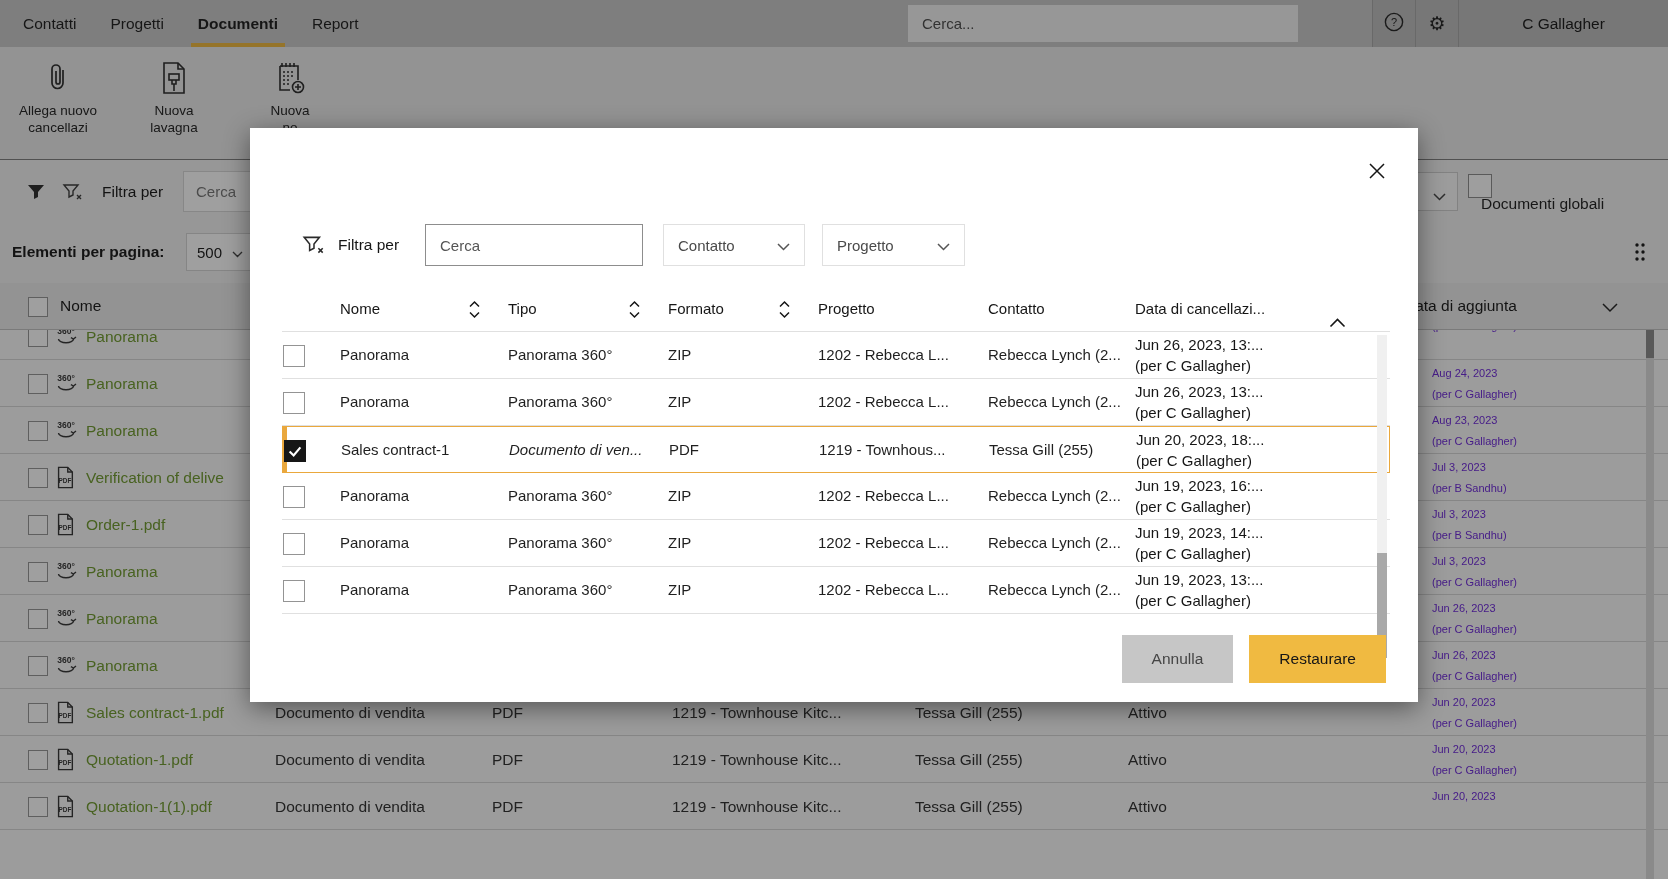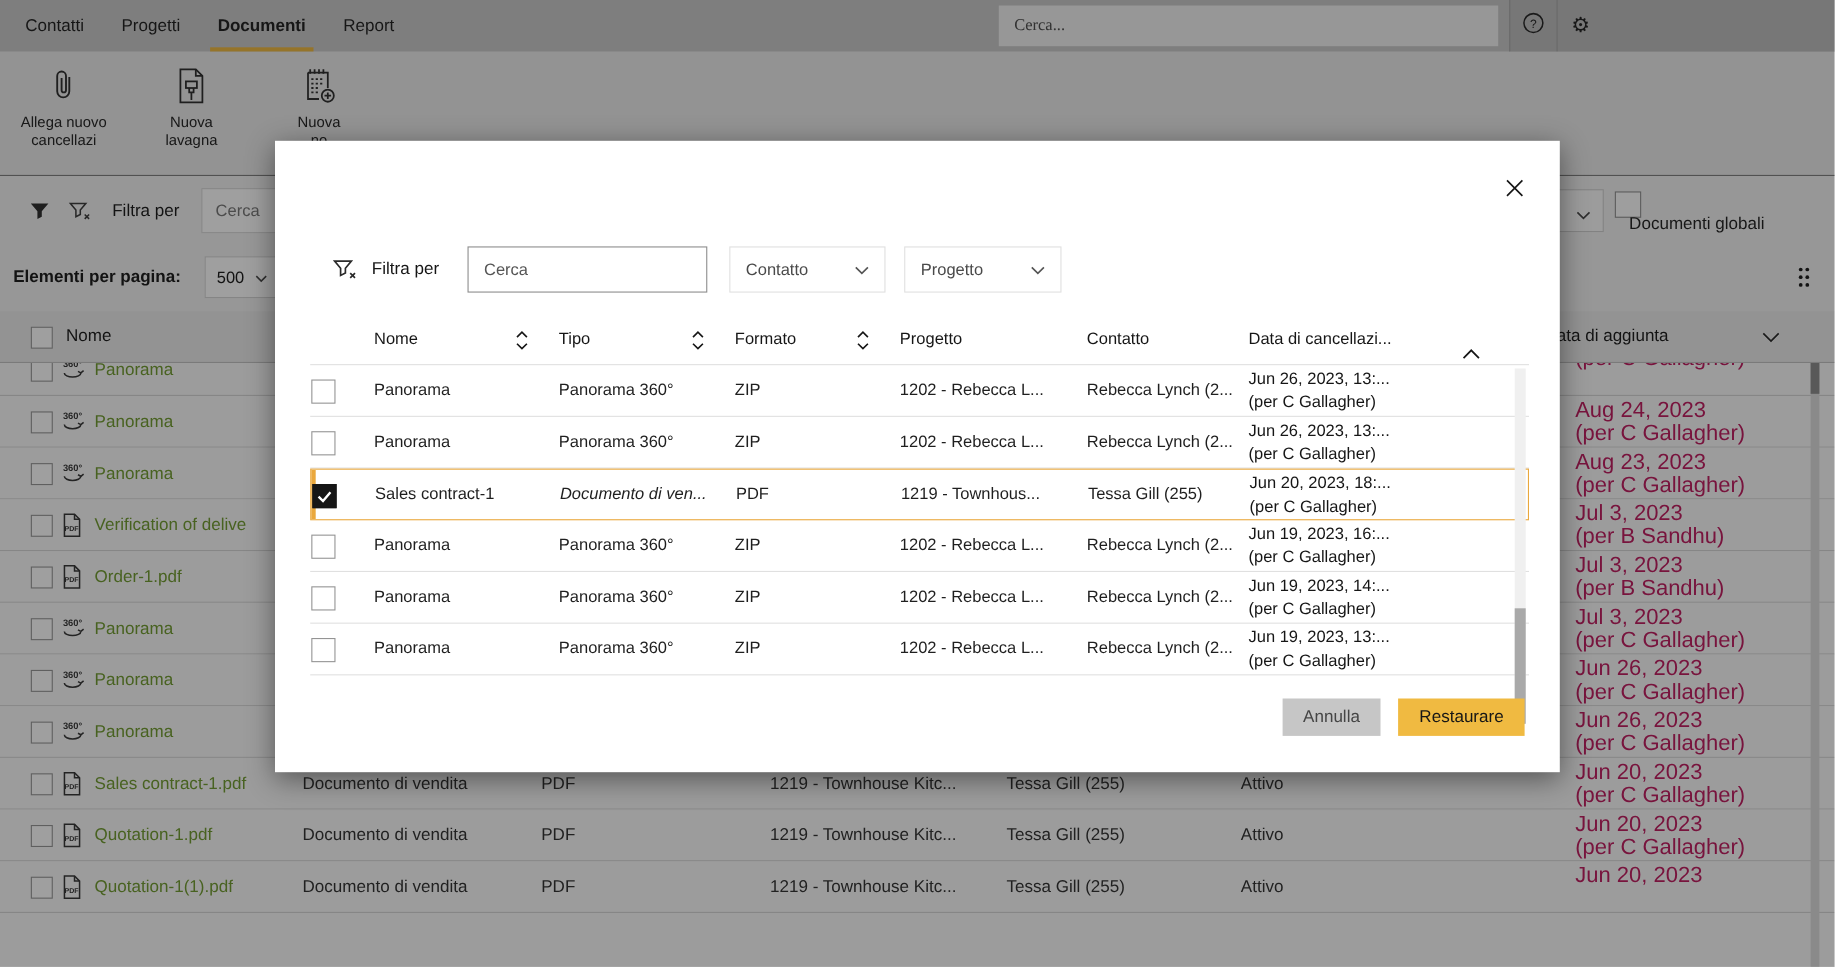--- a/index.html
+++ b/index.html
@@ -5,22 +5,22 @@
   html,body{margin:0;padding:0;background:#fff;}
   .app{position:relative;width:1668px;height:879px;overflow:hidden;background:#f2f2f2;
        font-family:"Liberation Sans",sans-serif;color:#161616;}
 
   
   .topbar{position:absolute;left:0;top:0;width:100%;height:47px;background:var(--topbar-bg);}
   #nav-tabs{position:absolute;left:6px;top:0;height:47px;display:flex;}
   .tab{position:relative;padding:0 17px;line-height:47px;font-size:15.5px;color:#1c1c1c;cursor:pointer;white-space:nowrap;}
   .tab.active{font-weight:bold;}
   .tab.active::after{content:"";position:absolute;left:10px;right:10px;bottom:0;height:4px;background:var(--accent);}
-  .top-search{position:absolute;left:908px;top:5px;width:454px;height:37px;background:#f2f2f2;border:0;
-       padding:0 14px;font-family:Liberation Serif, serif;font-size:15px;color:#b91c1c;box-sizing:border-box;}
+  .top-search{position:absolute;left:908px;top:5px;width:390px;height:37px;background:#f2f2f2;border:0;
+       padding:0 14px;font-family:Liberation Sans, sans-serif;font-size:15px;color:#b91c1c;box-sizing:border-box;}
   .top-search::placeholder{color:#4a4a4a;}
   .top-right{position:absolute;left:1372px;right:0;top:0;height:47px;background:#bcbcbc;display:flex;}
   .top-iconbtn{width:42px;height:47px;display:flex;align-items:center;justify-content:center;border-left:1px solid #a6a6a6;cursor:pointer;}
   .top-user{flex:1;height:47px;border-left:1px solid #a6a6a6;display:flex;align-items:center;justify-content:center;font-size:15.5px;cursor:pointer;}
   .glyph{font-size:19px;line-height:1;color:#1f1f1f;}
 
   
   .toolbar{position:absolute;left:0;top:47px;width:100%;height:113px;background:#ebebeb;border-bottom:1px solid #7d7d7d;box-sizing:border-box;}
   #toolbar-buttons{display:flex;gap:28px;padding:12px 0 0 14px;}
   .tool-btn{min-width:88px;text-align:center;cursor:pointer;}
@@ -51,23 +51,23 @@
   #thead-nome{position:absolute;left:60px;line-height:46px;font-size:15.5px;cursor:pointer;}
   #thead-date{position:absolute;left:1404px;line-height:46px;font-size:15.5px;cursor:pointer;}
   #thead-date-chev{position:absolute;left:1602px;top:16px;cursor:pointer;}
   .bg-rowsview{position:absolute;left:0;top:330px;right:0;bottom:0;overflow:hidden;background:#fafafa;}
   .bg-row{position:absolute;left:0;width:100%;height:47px;border-bottom:1px solid #d6d6d6;background:#fafafa;box-sizing:border-box;}
   .checkbox{position:absolute;width:18px;height:18px;border:1px solid #949494;background:#fff;top:14px;left:28px;cursor:pointer;}
   .row-icn{position:absolute;left:54px;top:11px;}
   .bg-name{position:absolute;left:86px;line-height:47px;font-size:15.5px;cursor:pointer;white-space:nowrap;}
   .link{color:var(--link-green);}
   .bg-cell{position:absolute;line-height:47px;font-size:15.5px;color:#2e2e2e;white-space:nowrap;}
-  .c-tipo{left:275px}.c-formato{left:492px}.c-prog{left:700px}.c-cont{left:915px}.c-stato{left:1128px}
+  .c-tipo{left:275px}.c-formato{left:492px}.c-prog{left:672px}.c-cont{left:915px}.c-stato{left:1128px}
   .bg-datecell{position:absolute;left:1432px;top:3px;}
-  .dline{display:block;font-size:20px;line-height:20.5px;color:#be185d;white-space:nowrap;}
+  .dline{display:block;font-size:11px;line-height:20.5px;color:#6d28d9;white-space:nowrap;}
   #bg-scroll-track{position:absolute;right:14px;width:8px;top:330px;bottom:0;background:#dcdcdc;}
   #bg-scroll-thumb{position:absolute;top:0;left:0;height:28px;width:8px;background:#8a8a8a;cursor:pointer;}
 
   
   .overlay{position:absolute;inset:0;background:rgba(16,16,16,0.40);}
   .modal{position:absolute;left:250px;top:128px;width:1168px;height:574px;background:#fff;
        box-shadow:0 6px 24px rgba(0,0,0,0.45);}
   .m-title{position:absolute;left:32px;top:30px;font-size:26px;font-weight:400;color:#161616;display:flex;align-items:center;gap:10px;}
   .m-info{display:inline-flex;cursor:pointer;}
   #modal-close{position:absolute;right:30px;top:32px;width:22px;height:22px;cursor:pointer;}
@@ -91,21 +91,21 @@
   .m-row.selected{border:1px solid var(--selected-row-border);box-shadow:inset 4px 0 0 var(--selected-row-border);}
   .m-check{width:20px;height:20px;left:1px;top:13px;}
   .m-check.checked{background:#161616;border-color:#161616;}
   .m-check svg{position:absolute;left:1px;top:1px;}
   .m-cell{position:absolute;line-height:45px;font-size:15px;color:#1f1f1f;white-space:nowrap;}
   .m-datecell{position:absolute;top:3px;}
   .m-datecell .dline{font-size:15px;line-height:20.5px;color:#161616;}
   #m-scroll-track{position:absolute;left:1127px;top:207px;width:10px;height:323px;background:#f0f0f0;}
   #m-scroll-thumb{position:absolute;left:0;top:218px;width:10px;height:105px;background:#a9a9a9;cursor:pointer;}
   .m-actions{position:absolute;right:32px;top:507px;display:flex;gap:16px;}
-  .btn{height:34px;display:flex;align-items:center;padding:0 19px;font-size:15.5px;cursor:pointer;border:0;}
+  .btn{height:48px;display:flex;align-items:center;padding:0 30px;font-size:15.5px;cursor:pointer;border:0;}
   .btn-cancel{background:var(--cancel-button-bg);color:#454545;}
   .btn-restore{background:var(--restore-button-bg);color:#161616;}
 </style>
 </head>
 <body>
 
 <div class="app">
 
   <div class="topbar">
     <div id="nav-tabs">
@@ -120,20 +120,21 @@
         <span>
           <svg width="22" height="22" viewBox="0 0 22 22">
               <circle cx="11" cy="11" r="8.6" fill="none" stroke="#222" stroke-width="1.4"></circle>
               <text x="11" y="15" font-size="11" text-anchor="middle" fill="#222" font-family="Liberation Sans, sans-serif">?</text>
             </svg>
         </span>
       </div>
       <div class="top-iconbtn">
         <span class="glyph">⚙</span>
       </div>
+      <div class="top-user">C Gallagher</div>
     </div>
   </div>
 
   <div class="toolbar">
     <div id="toolbar-buttons">
         <div class="tool-btn"><span class="tool-icn"><svg width="32" height="34" viewBox="0 0 32 34" fill="none" stroke="#2a2a2a" stroke-width="1.7">
               <path d="M21 9v13a5.5 5.5 0 0 1-11 0V8a4 4 0 0 1 8 0v13a2 2 0 0 1-4 0V10"></path>
             </svg></span><div class="tool-label">Allega nuovo</div><div class="tool-label">cancellazi</div></div>
         <div class="tool-btn"><span class="tool-icn"><svg width="30" height="34" viewBox="0 0 30 34" fill="none" stroke="#2a2a2a" stroke-width="1.6">
               <path d="M5 2h14l6 6v24H5z"></path>

